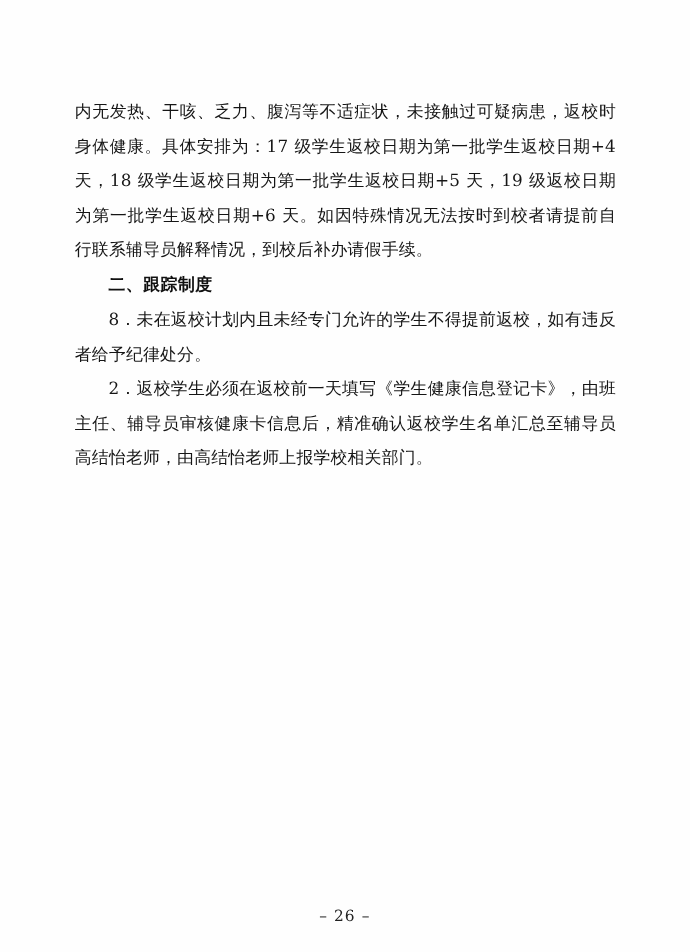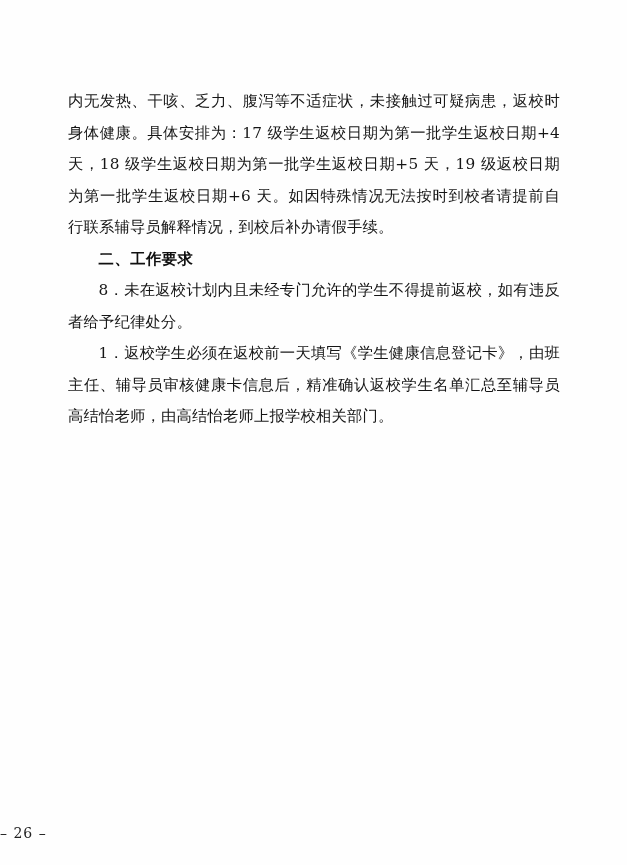--- a/index.html
+++ b/index.html
@@ -48,38 +48,39 @@
     text-indent: 2em;
     font-weight: bold;
     color: #101010;
     letter-spacing: 0.5px;
   }
   .footer {
     position: absolute;
     left: 0;
     bottom: 24px;
     width: 627px;
+    text-align: center;
     font-size: 14px;
     color: #222;
     letter-spacing: 1px;
   }
 </style>
 </head>
 <body>
 
 <div class="page">
 
   <div class="content">
 
     <p class="para">内无发热、干咳、乏力、腹泻等不适症状，未接触过可疑病患，返校时身体健康。具体安排为：17 级学生返校日期为第一批学生返校日期+4 天，18 级学生返校日期为第一批学生返校日期+5 天，19 级返校日期为第一批学生返校日期+6 天。如因特殊情况无法按时到校者请提前自行联系辅导员解释情况，到校后补办请假手续。</p>
 
-    <p class="heading">二、工作要求</p>
+    <p class="heading">二、跟踪制度</p>
 
     <p class="para indent2">8．未在返校计划内且未经专门允许的学生不得提前返校，如有违反者给予纪律处分。</p>
 
-    <p class="para indent2">1．返校学生必须在返校前一天填写《学生健康信息登记卡》，由班主任、辅导员审核健康卡信息后，精准确认返校学生名单汇总至辅导员高结怡老师，由高结怡老师上报学校相关部门。</p>
+    <p class="para indent2">2．返校学生必须在返校前一天填写《学生健康信息登记卡》，由班主任、辅导员审核健康卡信息后，精准确认返校学生名单汇总至辅导员高结怡老师，由高结怡老师上报学校相关部门。</p>
 
 
   </div>
 
   <div class="footer">– 26 –</div>
 
 </div>
 
 </body></html>

